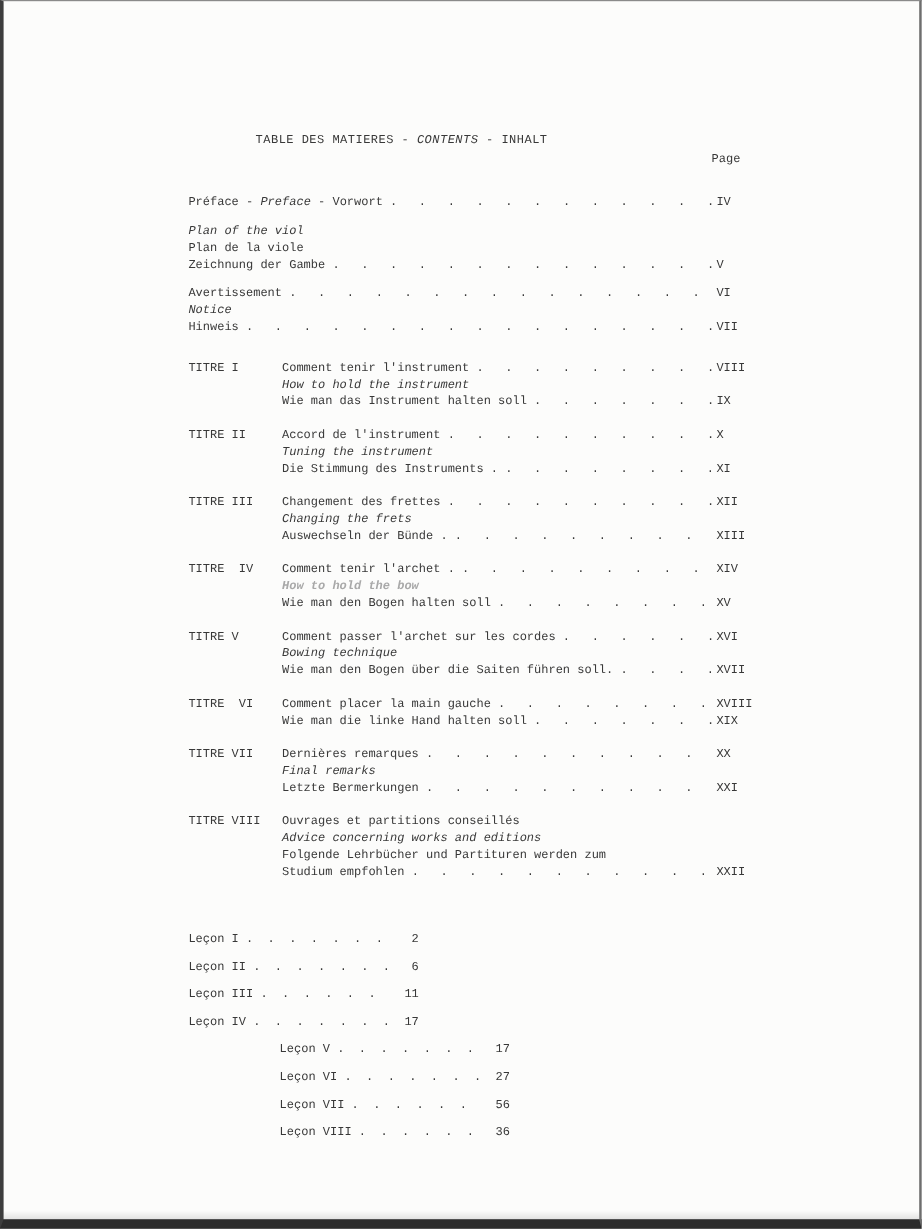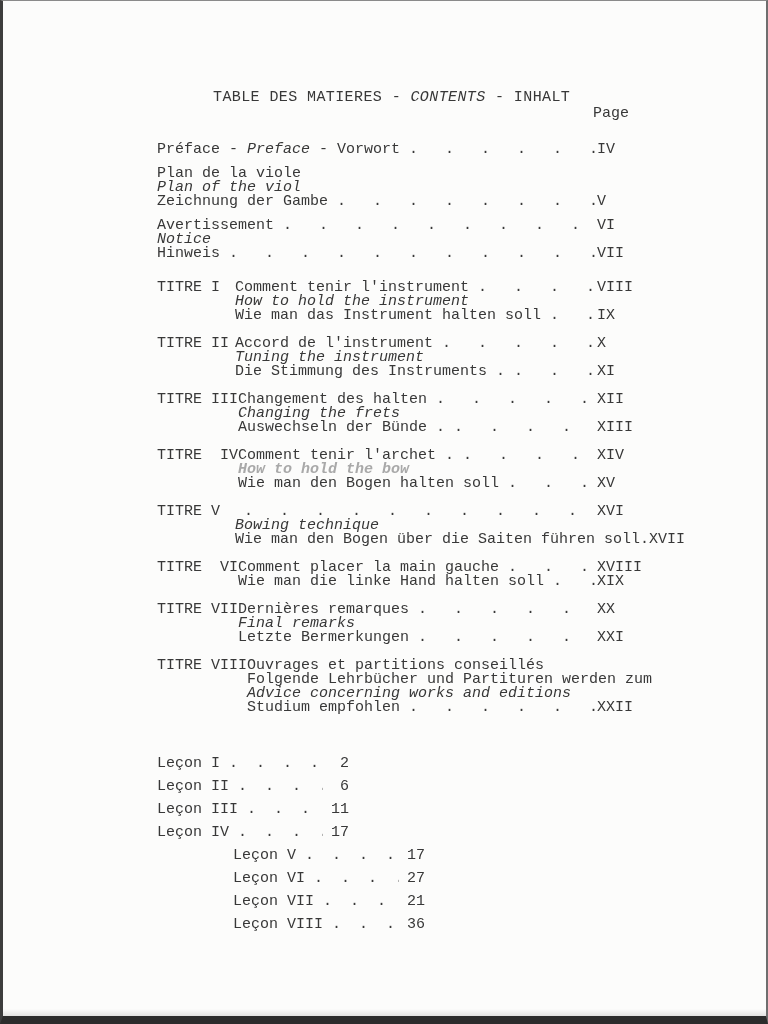--- a/index.html
+++ b/index.html
@@ -14,23 +14,23 @@
     border-left: 3px solid #3d3d3d;
     border-top: 1px solid #8a8a8a;
     border-right: 2px solid #6e6e6e;
     border-bottom: 8px solid #2c2c2c;
   }
   .scan::after {
     content: ""; position: absolute; left: 0; right: 0; bottom: 0; height: 7px;
     background: linear-gradient(rgba(0,0,0,0), rgba(0,0,0,0.10));
   }
   .content {
-    position: absolute; left: 154px; top: 84px; width: 490px;
+    position: absolute; left: 154px; top: 104px; width: 490px;
     color: var(--ink, #383838);
-    font-size: 15px; line-height: 14px;
+    font-size: 10px; line-height: 14px;
     padding-top: 6px;
   }
   .toc-title { margin-left: 56px; white-space: pre; letter-spacing: 0.4px; }
   .page-label { margin-left: 436px; margin-top: 2px; white-space: pre; }
   .it { font-style: italic; }
   .faint { color: var(--faint, #a9a9a9); font-weight: bold; }
   #front { margin-top: 22px; }
   .group { margin-bottom: 10px; }
   #sections { margin-top: 20px; }
   .section { display: flex; margin-bottom: 14px; }
@@ -56,24 +56,24 @@
     <div id="front">
         <div class="group">
           <div class="row">
             <span class="txt"><span>Préface - </span><span class="it">Preface</span><span> - Vorwort</span></span>
             <span class="leader"> .   .   .   .   .   .   .   .   .   .   .   .   .   .   .   .   .   .   .   .   .   .   .   .   .   .   .   .   .   .   .   .   .   .   .   .   .   .   .   .   </span>
             <span class="pnum">IV</span>
           </div>
         </div>
         <div class="group">
           <div class="row">
+            <span class="txt it">Plan of the viol</span>
+          </div>
+          <div class="row">
             <span class="txt">Plan de la viole</span>
-          </div>
-          <div class="row">
-            <span class="txt it">Plan of the viol</span>
           </div>
           <div class="row">
             <span class="txt">Zeichnung der Gambe</span>
             <span class="leader"> .   .   .   .   .   .   .   .   .   .   .   .   .   .   .   .   .   .   .   .   .   .   .   .   .   .   .   .   .   .   .   .   .   .   .   .   .   .   .   .   </span>
             <span class="pnum">V</span>
           </div>
         </div>
         <div class="group">
           <div class="row">
             <span class="txt">Avertissement</span>
@@ -124,21 +124,21 @@
               <span class="txt">Die Stimmung des Instruments .</span>
               <span class="leader"> .   .   .   .   .   .   .   .   .   .   .   .   .   .   .   .   .   .   .   .   .   .   .   .   .   .   .   .   .   .   .   .   .   .   .   .   .   .   .   .   </span>
               <span class="pnum">XI</span>
             </div>
           </div>
         </div>
         <div class="section">
           <span class="slabel">TITRE III</span>
           <div class="slines">
             <div class="row">
-              <span class="txt">Changement des halten</span>
+              <span class="txt">Changement des frettes</span>
               <span class="leader"> .   .   .   .   .   .   .   .   .   .   .   .   .   .   .   .   .   .   .   .   .   .   .   .   .   .   .   .   .   .   .   .   .   .   .   .   .   .   .   .   </span>
               <span class="pnum">XII</span>
             </div>
             <div class="row">
               <span class="txt it">Changing the frets</span>
             </div>
             <div class="row">
               <span class="txt">Auswechseln der Bünde .</span>
               <span class="leader"> .   .   .   .   .   .   .   .   .   .   .   .   .   .   .   .   .   .   .   .   .   .   .   .   .   .   .   .   .   .   .   .   .   .   .   .   .   .   .   .   </span>
               <span class="pnum">XIII</span>
@@ -160,20 +160,21 @@
               <span class="txt">Wie man den Bogen halten soll</span>
               <span class="leader"> .   .   .   .   .   .   .   .   .   .   .   .   .   .   .   .   .   .   .   .   .   .   .   .   .   .   .   .   .   .   .   .   .   .   .   .   .   .   .   .   </span>
               <span class="pnum">XV</span>
             </div>
           </div>
         </div>
         <div class="section">
           <span class="slabel">TITRE V</span>
           <div class="slines">
             <div class="row">
+              <span class="txt">Comment passer l'archet sur les cordes</span>
               <span class="leader"> .   .   .   .   .   .   .   .   .   .   .   .   .   .   .   .   .   .   .   .   .   .   .   .   .   .   .   .   .   .   .   .   .   .   .   .   .   .   .   .   </span>
               <span class="pnum">XVI</span>
             </div>
             <div class="row">
               <span class="txt it">Bowing technique</span>
             </div>
             <div class="row">
               <span class="txt">Wie man den Bogen über die Saiten führen soll.</span>
               <span class="leader"> .   .   .   .   .   .   .   .   .   .   .   .   .   .   .   .   .   .   .   .   .   .   .   .   .   .   .   .   .   .   .   .   .   .   .   .   .   .   .   .   </span>
               <span class="pnum">XVII</span>
@@ -213,24 +214,24 @@
             </div>
           </div>
         </div>
         <div class="section">
           <span class="slabel">TITRE VIII</span>
           <div class="slines">
             <div class="row">
               <span class="txt">Ouvrages et partitions conseillés</span>
             </div>
             <div class="row">
+              <span class="txt it">Advice concerning works and editions</span>
+            </div>
+            <div class="row">
               <span class="txt">Folgende Lehrbücher und Partituren werden zum</span>
-            </div>
-            <div class="row">
-              <span class="txt it">Advice concerning works and editions</span>
             </div>
             <div class="row">
               <span class="txt">Studium empfohlen</span>
               <span class="leader"> .   .   .   .   .   .   .   .   .   .   .   .   .   .   .   .   .   .   .   .   .   .   .   .   .   .   .   .   .   .   .   .   .   .   .   .   .   .   .   .   </span>
               <span class="pnum">XXII</span>
             </div>
           </div>
         </div>
       </div>
     <div id="lessons">
@@ -263,21 +264,21 @@
             <span class="pnum">17</span>
           </div>
           <div class="lrow">
             <span class="txt">Leçon VI</span>
             <span class="leader"> .  .  .  .  .  .  .  .  .  .  .  .  .  .  .  .  .  .  .  .  .  .  .  .  .  .  .  .  .  .  </span>
             <span class="pnum">27</span>
           </div>
           <div class="lrow">
             <span class="txt">Leçon VII</span>
             <span class="leader"> .  .  .  .  .  .  .  .  .  .  .  .  .  .  .  .  .  .  .  .  .  .  .  .  .  .  .  .  .  .  </span>
-            <span class="pnum">21</span>
+            <span class="pnum">56</span>
           </div>
           <div class="lrow">
             <span class="txt">Leçon VIII</span>
             <span class="leader"> .  .  .  .  .  .  .  .  .  .  .  .  .  .  .  .  .  .  .  .  .  .  .  .  .  .  .  .  .  .  </span>
             <span class="pnum">36</span>
           </div>
         </div>
     </div>
   </div>
 </div>

